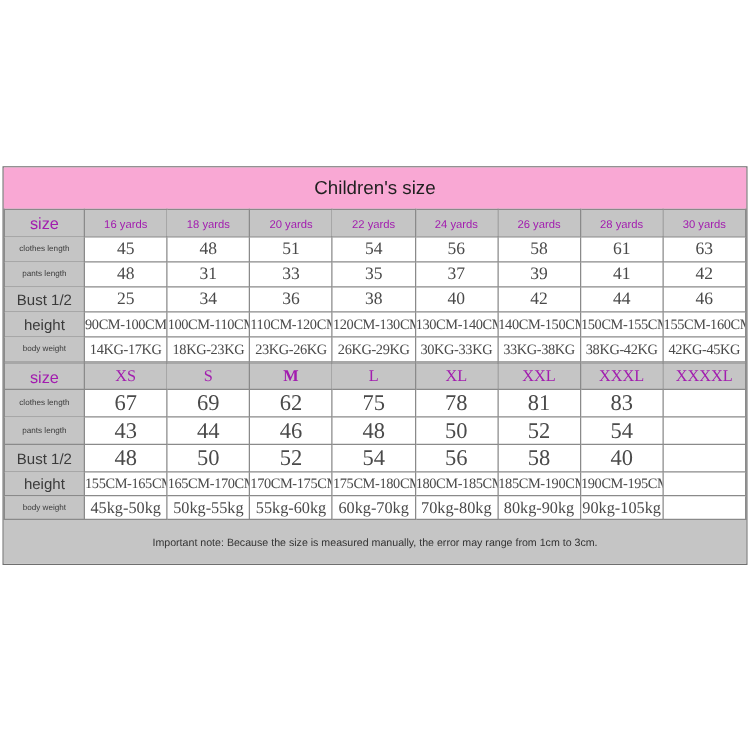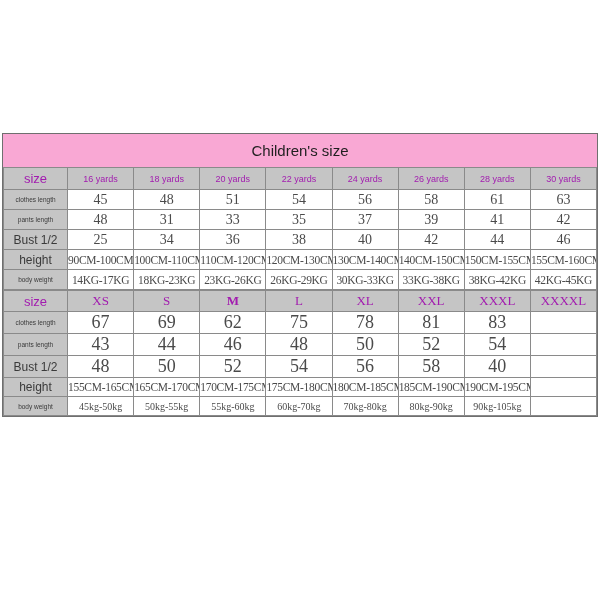--- a/index.html
+++ b/index.html
@@ -60,21 +60,21 @@
   #children-table tbody tr:nth-child(5) td { font-size: 11.5px; letter-spacing: -0.3px; }
 
   
   #adult-table thead tr { height: 21px; }
   #adult-table tbody tr { height: 19px; }
   #adult-table thead th { font-family: Liberation Serif, serif; font-size: 13px; }
   #adult-table thead th.corner { font-family: "Liberation Sans", sans-serif; font-size: 13px; }
   #adult-table thead th:nth-child(4) { font-weight: bold; } 
   #adult-table tbody tr:nth-child(-n+3) td { font-size: 18px; }
   #adult-table tbody tr:nth-child(4) td { font-size: 11.5px; letter-spacing: -0.3px; }
-  #adult-table tbody tr:nth-child(5) td { font-size: 10px; }
+  #adult-table tbody tr:nth-child(5) td { font-size: 13px; }
 
   .note-row {
     height: 35px;
     background: #c5c5c5;
     display: flex; align-items: center; justify-content: center;
     font-size: 8.5px;
     color: #333333;
   }
 </style>
 </head>
@@ -232,14 +232,17 @@
           <td>55kg-60kg</td>
           <td>60kg-70kg</td>
           <td>70kg-80kg</td>
           <td>80kg-90kg</td>
           <td>90kg-105kg</td>
           <td></td>
         </tr>
       </tbody>
   </table>
 
+  <div class="note-row">
+    <span>Important note: Because the size is measured manually, the error may range from 1cm to 3cm.</span>
+  </div>
 
 </div>
 
 </body></html>

